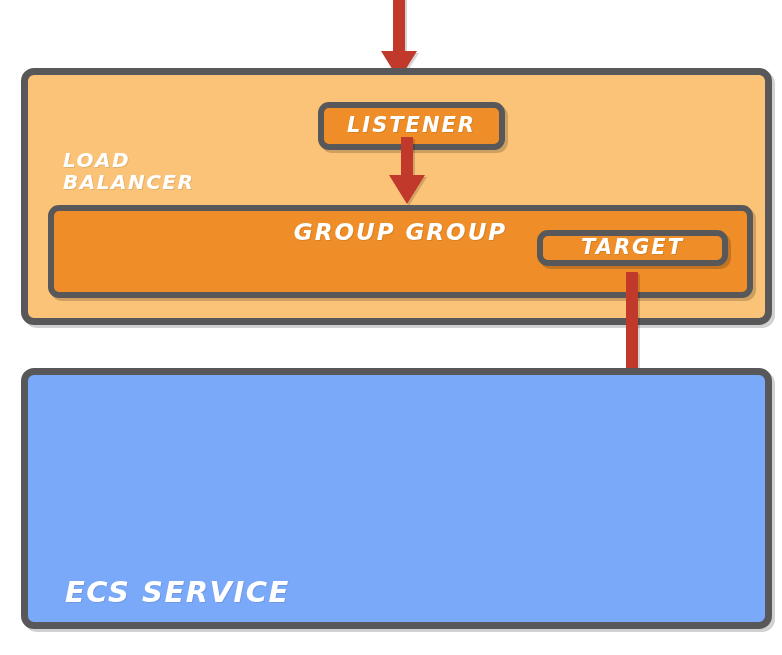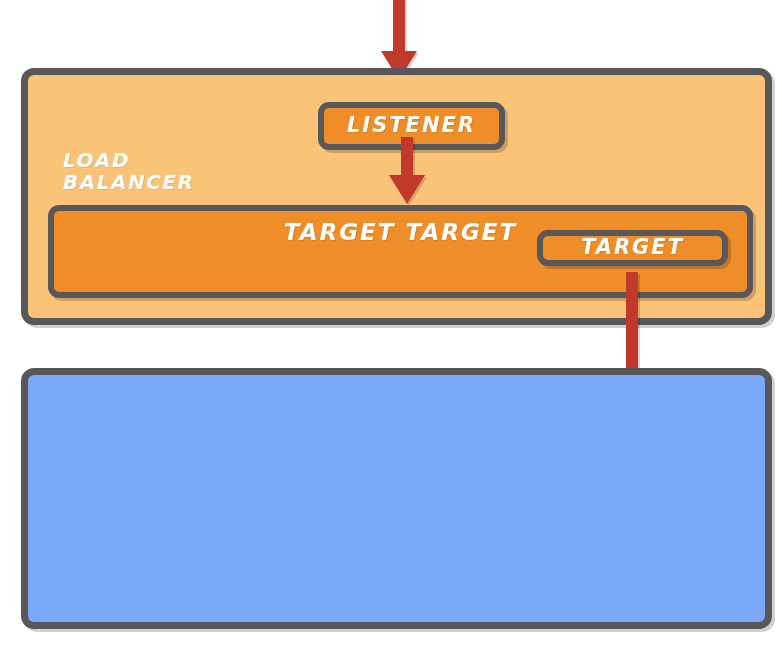--- a/index.html
+++ b/index.html
@@ -155,34 +155,35 @@
     <div class="arrow" style="left:360px; top:62px; width:40px; height:74px;">
       <svg width="40" height="74" viewBox="0 0 40 74">
         <g transform="translate(2,2)">
           <path d="M13 0 L13 38 L1 38 L19 67 L37 38 L25 38 L25 0 Z" fill="rgba(0,0,0,0.16)"></path>
         </g>
         <path d="M13 0 L13 38 L1 38 L19 67 L37 38 L25 38 L25 0 Z" fill="#C0392B"></path>
       </svg>
     </div>
 
     <div class="box" id="target-group" style="left:20px; top:130px;">
-      <span class="lbl" id="target-group-label">TARGET TARGET</span>
+      <span class="lbl" id="target-group-label">GROUP GROUP</span>
 
       <div class="box" id="target" style="left:483px; top:19px;">
         <span class="lbl" id="target-label">TARGET</span>
       </div>
     </div>
   </div>
 
   <div class="arrow" style="left:613px; top:272px; width:40px; height:176px;">
     <svg width="40" height="176" viewBox="0 0 40 176">
       <g transform="translate(2,2)">
         <path d="M13 0 L13 140 L1 140 L19 172 L37 140 L25 140 L25 0 Z" fill="rgba(0,0,0,0.16)"></path>
       </g>
       <path d="M13 0 L13 140 L1 140 L19 172 L37 140 L25 140 L25 0 Z" fill="#C0392B"></path>
     </svg>
   </div>
 
   <div class="box" id="ecs-service">
+    <span class="lbl" id="ecs-service-label">ECS SERVICE</span>
 
   </div>
 
 </div>
 
 </body></html>

